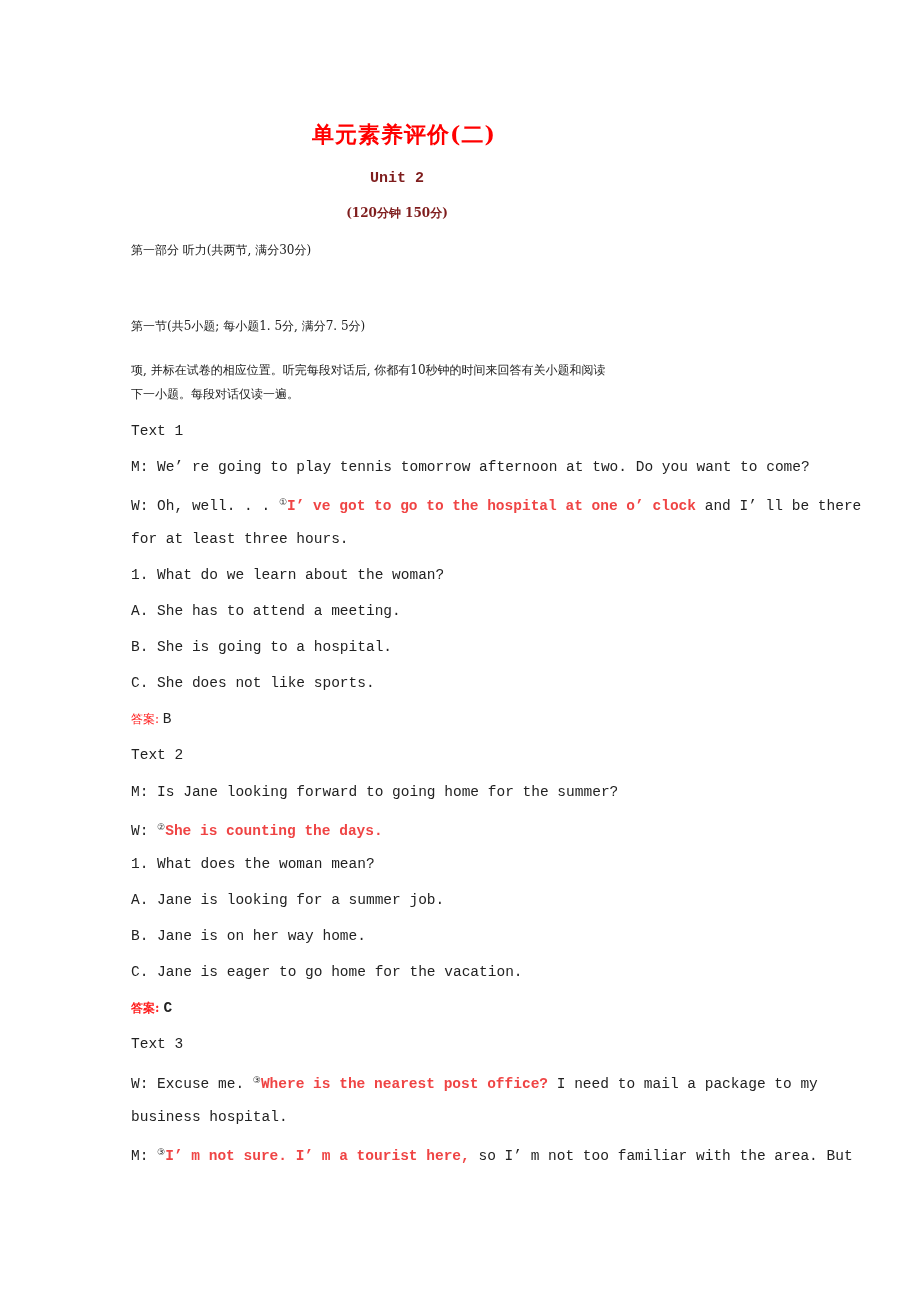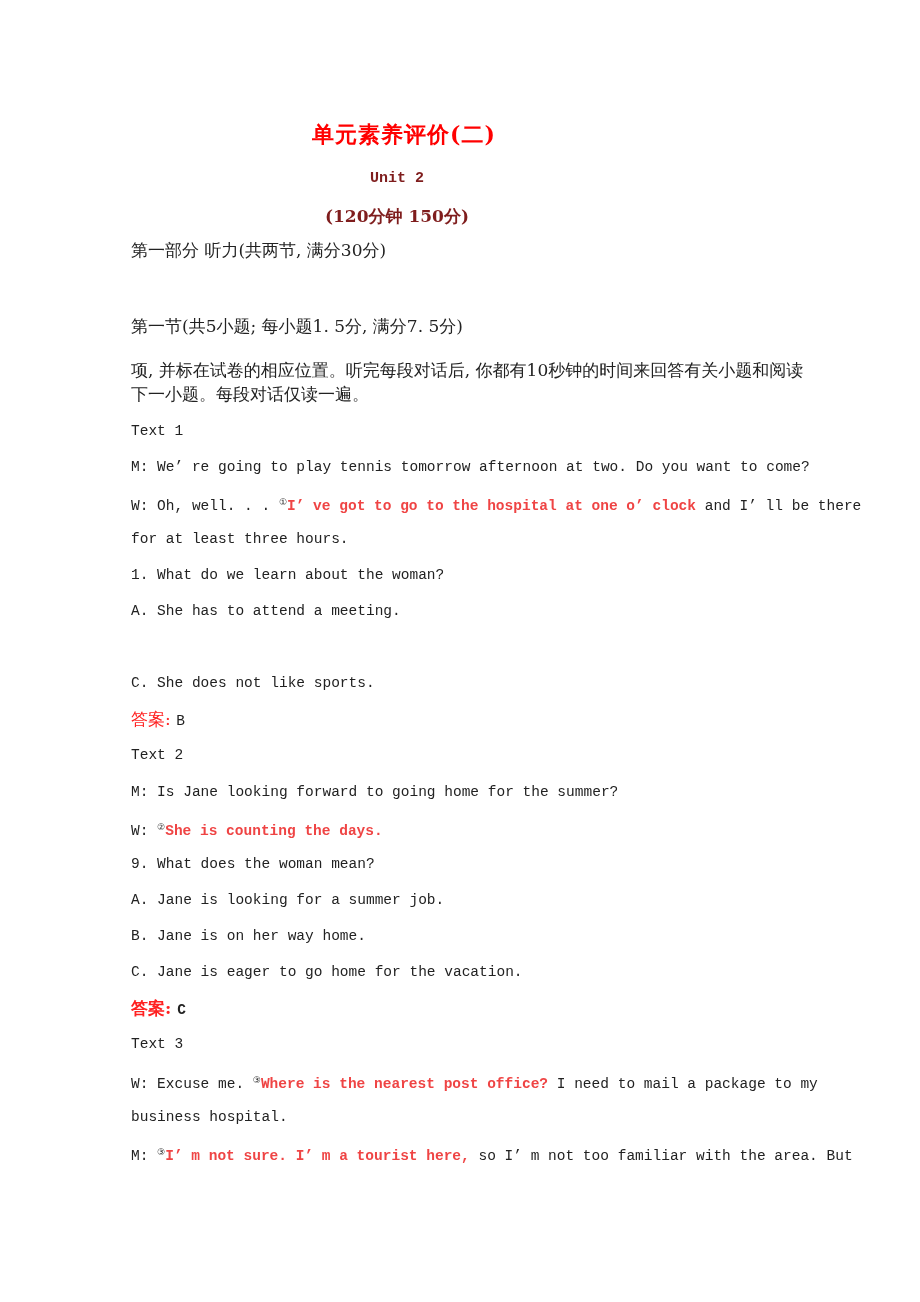--- a/index.html
+++ b/index.html
@@ -4,21 +4,21 @@
   <style>
     html, body { margin: 0; padding: 0; background: #ffffff; }
     body { width: 920px; height: 1302px; position: relative; overflow: hidden;
       font-family: "Liberation Mono", "DejaVu Sans Mono", monospace; color: #222222; }
     .page { position: absolute; left: 0; top: 0; width: 920px; height: 1302px; }
     .title { position: absolute; left: 0; width: 792px; text-align: center; color: #ff0000;
       font-family: "DejaVu Serif", "Liberation Serif", serif; font-weight: bold; font-size: 22px; top: 120px; letter-spacing: 1px; padding-left: 8px; }
     .subtitle { position: absolute; left: 16px; width: 762px; text-align: center; color: #7f1d1d;
       font-family: "Liberation Mono", monospace; font-weight: bold; font-size: 15px; }
     .line { position: absolute; left: 131px; width: 660px; font-size: 14.5px; white-space: nowrap; line-height: 20px; }
-    .cn { font-family: "DejaVu Serif", "Liberation Serif", serif; font-size: 17px; }
+    .cn { font-family: "DejaVu Serif", "Liberation Serif", serif; font-size: 12px; }
     .b { font-weight: bold; color: #ef4444; }
     .red { color: #ff2020; }
     .sup { font-size: 9px; vertical-align: 5px; }
   </style>
 </head>
 <body>
 
 <div class="page">
   <div class="title">单元素养评价(二)</div>
   <div class="subtitle" style="top:170px;">Unit 2</div>
@@ -31,31 +31,32 @@
   <div class="line cn" style="top:384px;">下一小题。每段对话仅读一遍。</div>
 
   <div class="line" style="top:421px;">Text 1</div>
   <div class="line" style="top:457px;">M: We’ re going to play tennis tomorrow afternoon at two. Do you want to come?</div>
   <div class="line" style="top:493px;">
     <span>W: Oh, well. . . </span><span class="sup">①</span><span class="b">I’ ve got to go to the hospital at one o’ clock</span><span> and I’ ll be there</span>
   </div>
   <div class="line" style="top:529px;">for at least three hours.</div>
   <div class="line" style="top:565px;">1. What do we learn about the woman?</div>
   <div class="line" style="top:601px;">A. She has to attend a meeting.</div>
+  <div class="line" style="top:637px;">B. She is going to a hospital.</div>
   <div class="line" style="top:673px;">C. She does not like sports.</div>
   <div class="line" style="top:709px;">
     <span class="red cn">答案: </span><span>B</span>
   </div>
 
   <div class="line" style="top:745px;">Text 2</div>
   <div class="line" style="top:782px;">M: Is Jane looking forward to going home for the summer?</div>
   <div class="line" style="top:818px;">
     <span>W: </span><span class="sup">②</span><span class="b">She is counting the days.</span>
   </div>
-  <div class="line" style="top:854px;">9. What does the woman mean?</div>
+  <div class="line" style="top:854px;">1. What does the woman mean?</div>
   <div class="line" style="top:890px;">A. Jane is looking for a summer job.</div>
   <div class="line" style="top:926px;">B. Jane is on her way home.</div>
   <div class="line" style="top:962px;">C. Jane is eager to go home for the vacation.</div>
   <div class="line" style="top:998px;font-weight:bold;">
     <span class="red cn">答案: </span><span>C</span>
   </div>
 
   <div class="line" style="top:1034px;">Text 3</div>
   <div class="line" style="top:1071px;">
     <span>W: Excuse me. </span><span class="sup">③</span><span class="b">Where is the nearest post office?</span><span>   I need to mail a package to my</span>

